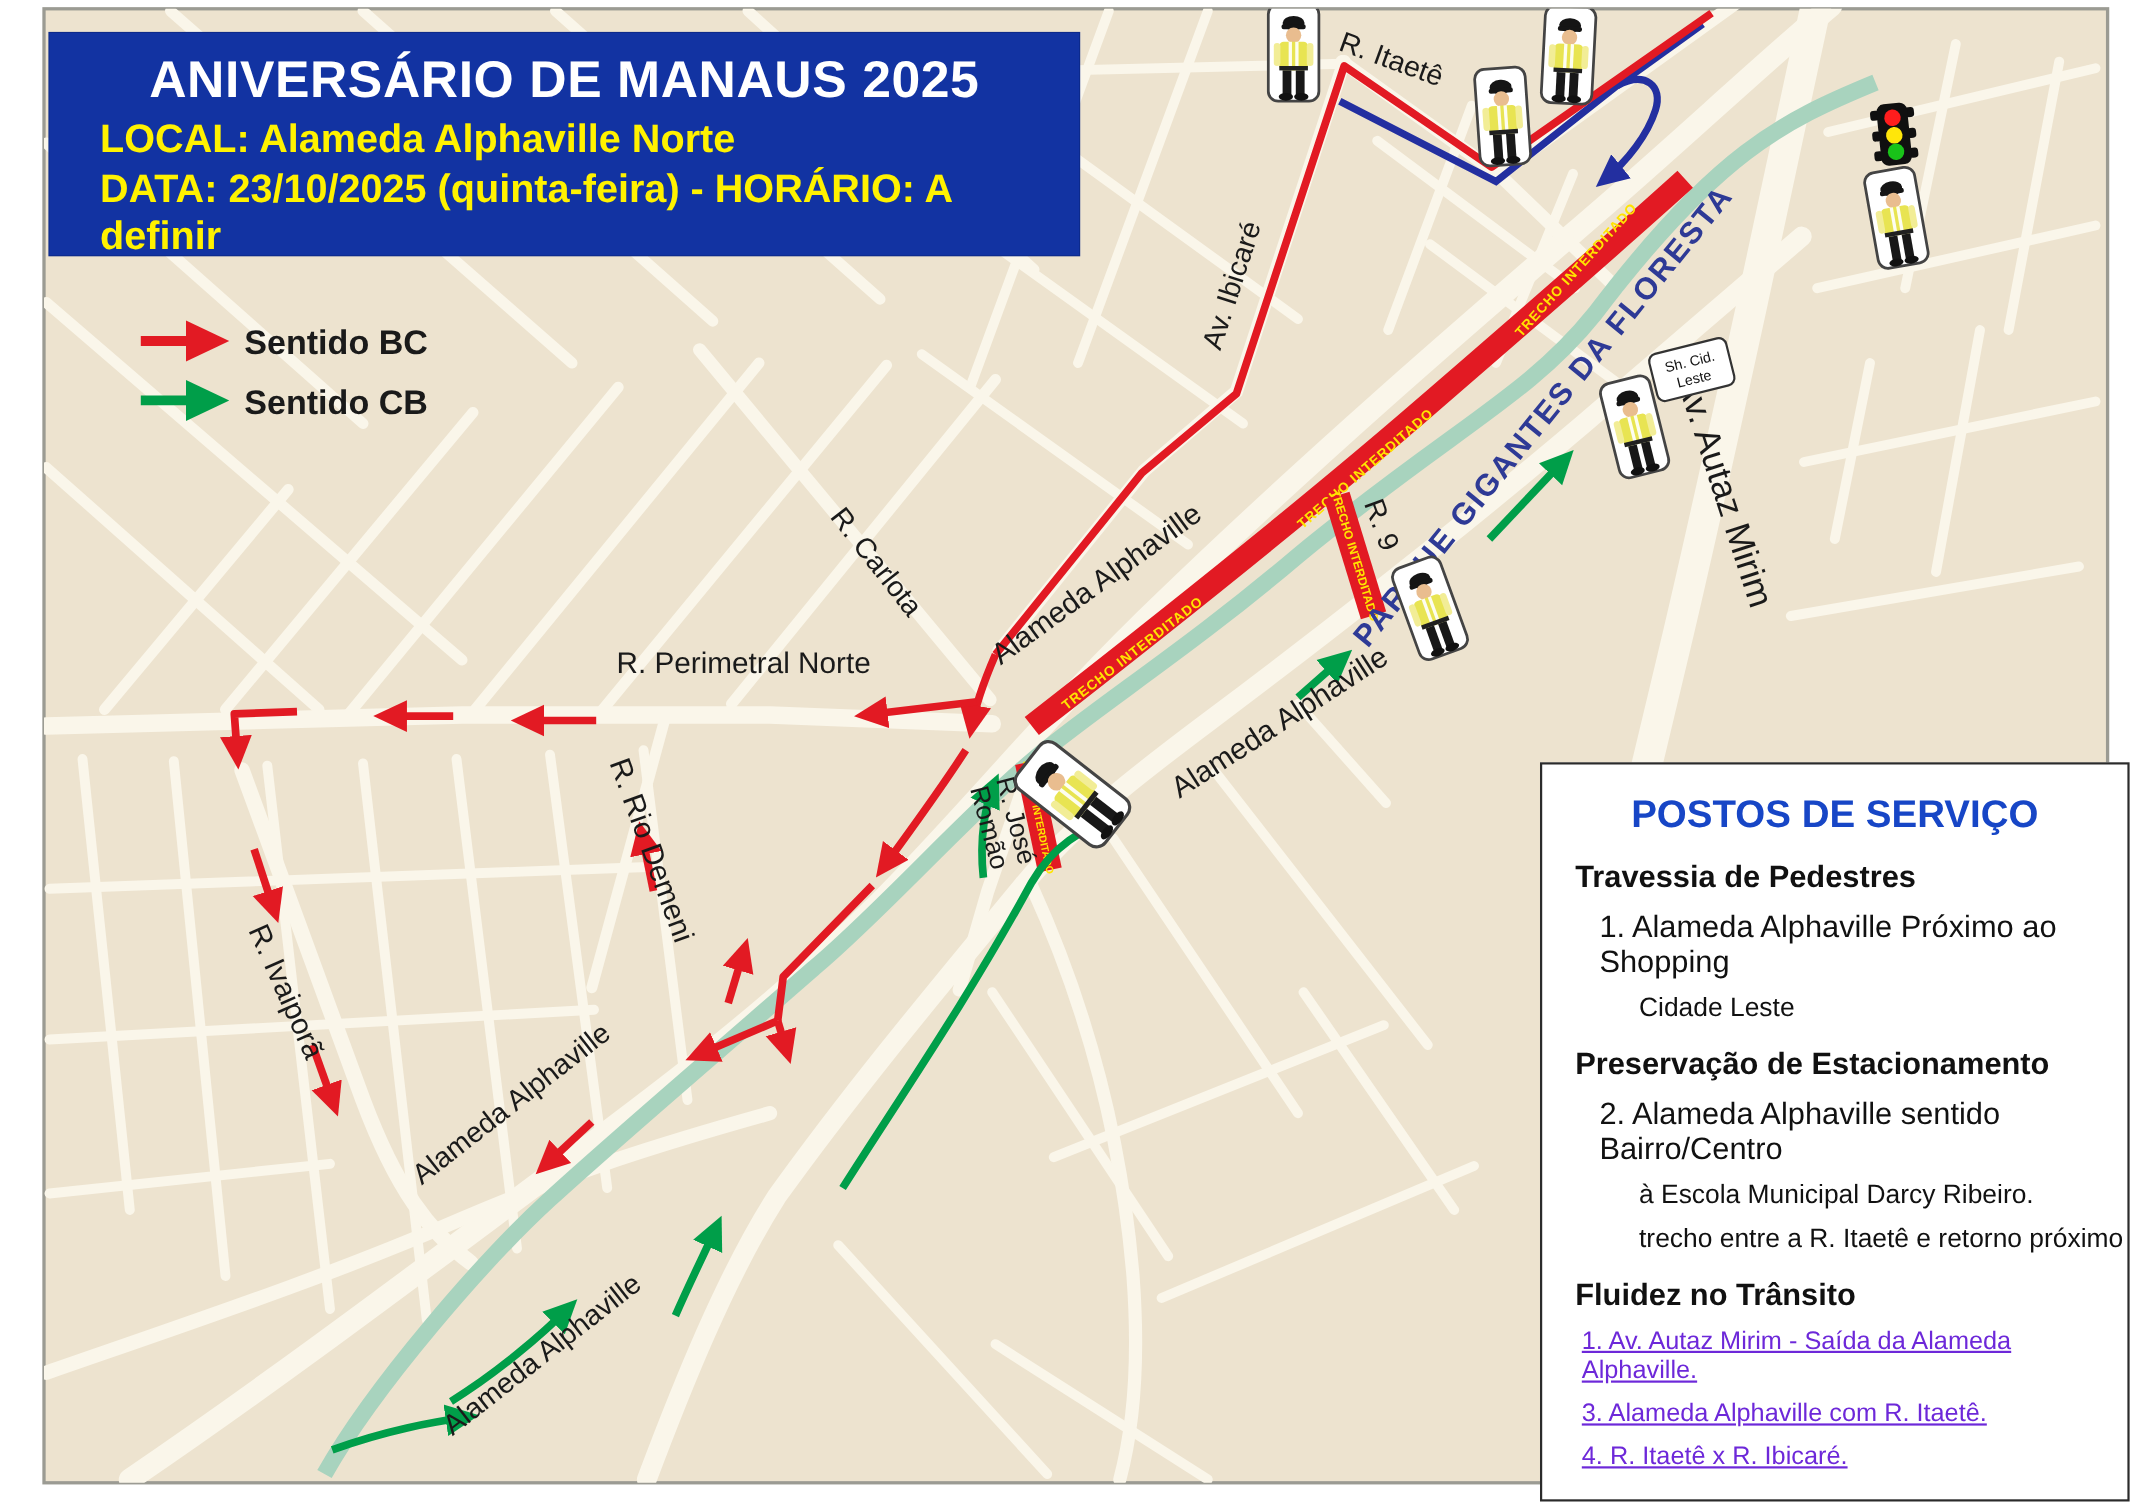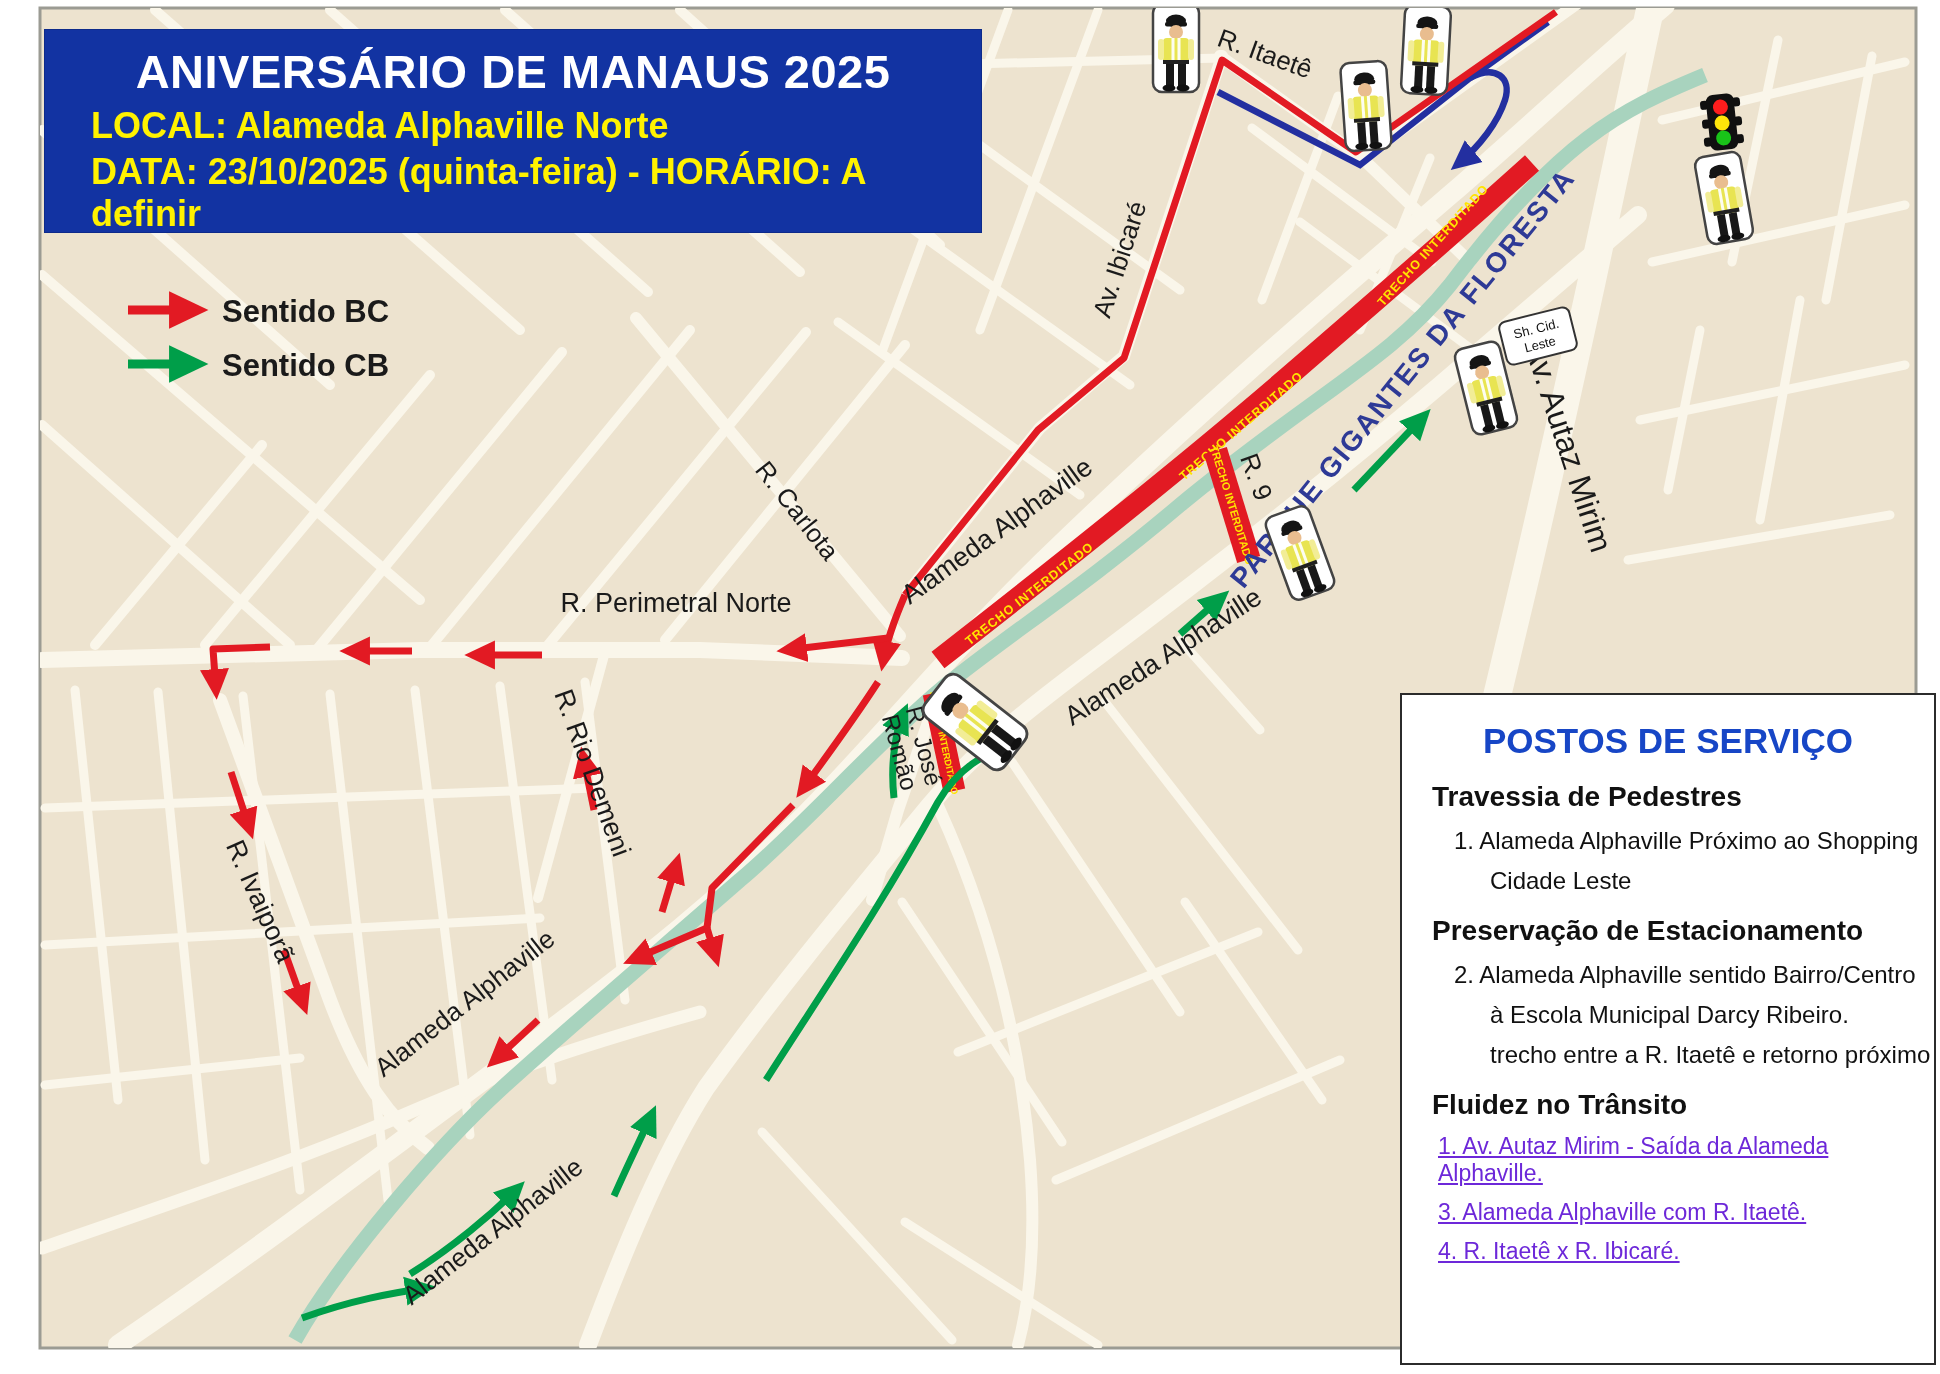--- a/index.html
+++ b/index.html
@@ -7,21 +7,21 @@
   #stage{position:relative;width:1940px;height:1374px;background:#fff;overflow:hidden;}
   #mapsvg{position:absolute;left:0;top:0;}
   
   .hdr{position:absolute;left:32px;top:30px;width:936px;height:202px;background:#1233A2;box-shadow:0 0 0 1px #0d2a8a;margin-left:13px;}
   .hdr .t{color:#fff;font-weight:bold;font-size:47px;text-align:center;margin:14px 8px 6px 8px;letter-spacing:0.5px;}
   .hdr .y{color:#FFF200;font-weight:bold;font-size:36px;margin:4px 0 0 46px;}
   
   .panel{position:absolute;left:1400px;top:668px;width:536px;height:672px;background:#fff;border:2px solid #2b2b2b;box-sizing:border-box;margin-top:25px;}
   .panel .ttl{color:#1746C6;font-weight:bold;font-size:35px;text-align:center;margin:26px 0 6px 0;}
   .panel .sech{color:#111;font-weight:bold;font-size:28px;margin:20px 0 4px 30px;}
-  .panel .itm{color:#111;font-size:24px;margin:14px 0 0 52px;}
+  .panel .itm{color:#111;font-size:28px;margin:14px 0 0 52px;}
   .panel .cont{color:#111;font-size:24px;margin:12px 0 0 88px;}
   .panel .fitm{color:#6d28d9;font-size:23px;margin:12px 0 0 36px;text-decoration:underline;}
   text{font-family:"Liberation Sans", sans-serif;}
 </style>
 </head>
 <body>
 
 <div id="stage">
 
 <svg id="mapsvg" width="1940" height="1374" viewBox="0 0 1940 1374">

